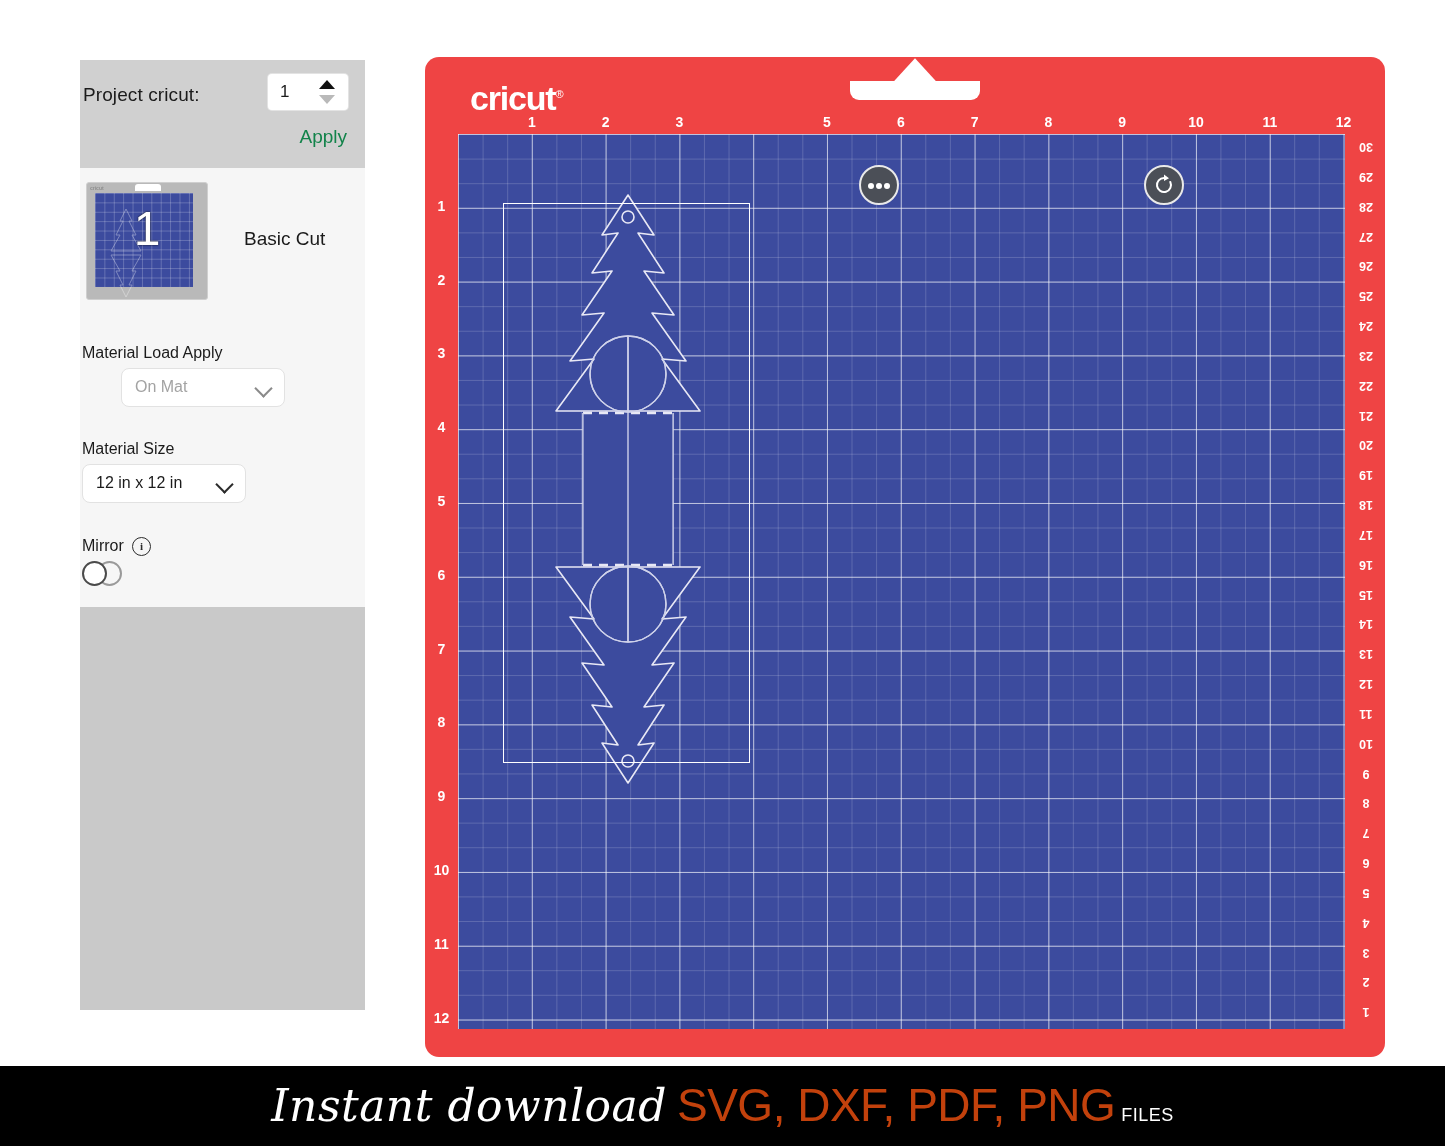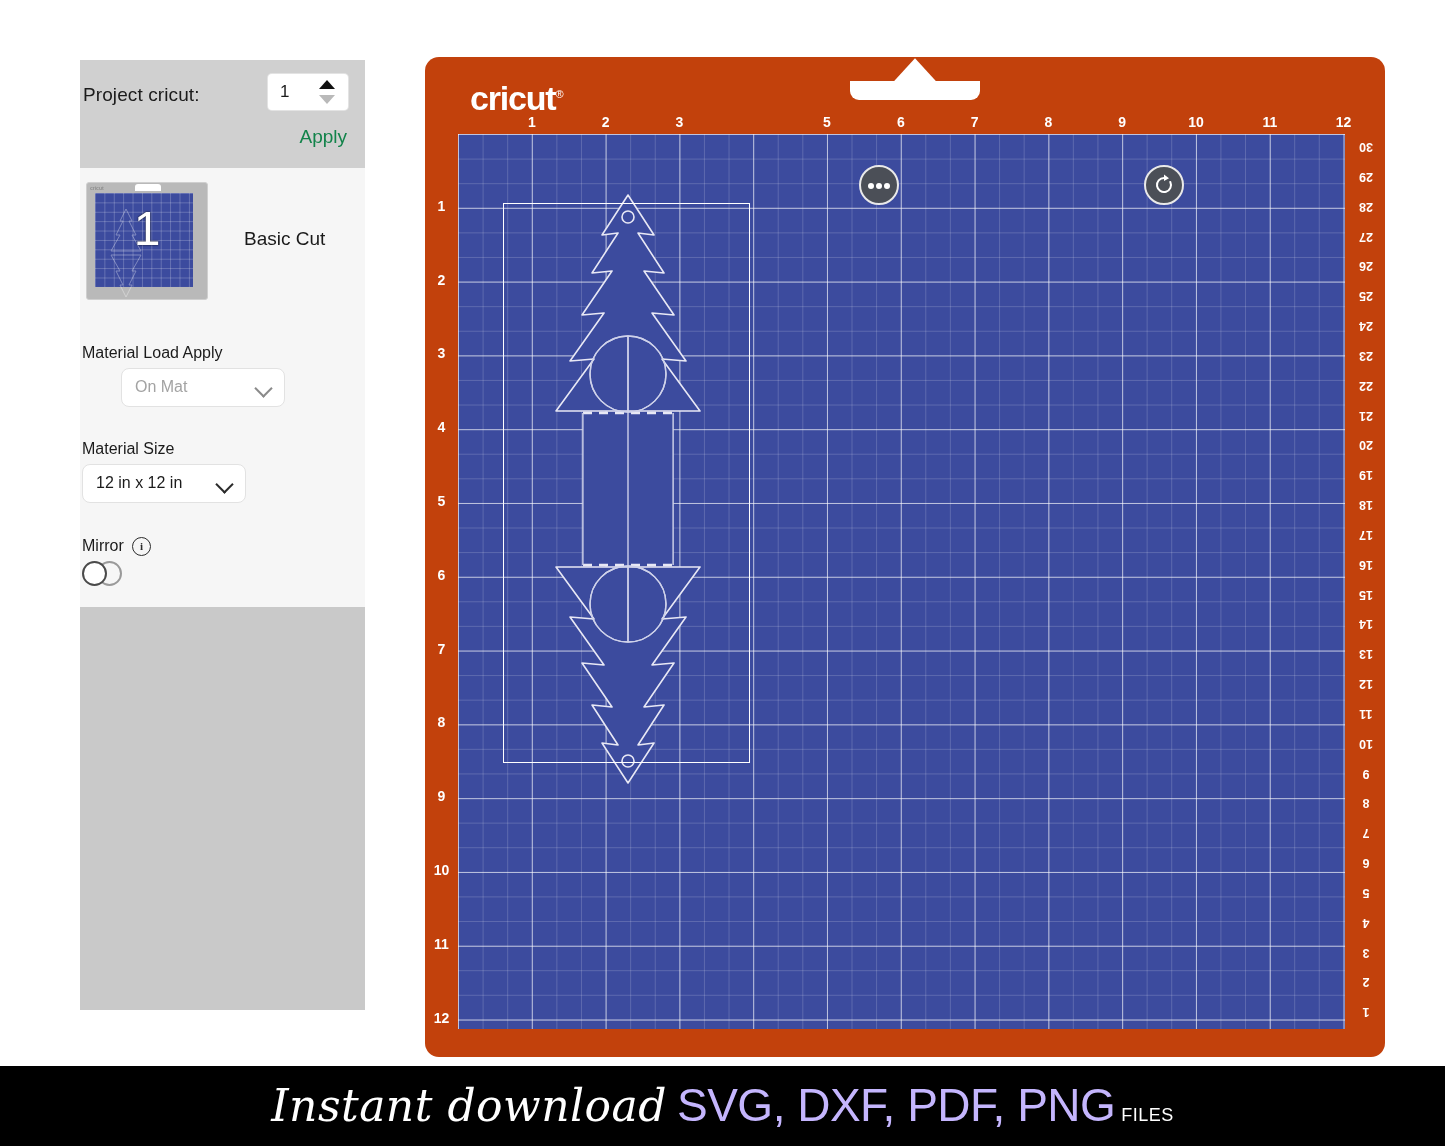--- a/index.html
+++ b/index.html
@@ -55,21 +55,21 @@
       font-family:"Liberation Serif",serif;}
   #mirror-toggle{position:absolute;left:2px;top:501px;width:42px;height:25px;}
   #mirror-toggle .k1{position:absolute;left:0;top:0;width:25px;height:25px;border:2px solid #4a4a4a;
       border-radius:50%;background:#fff;box-sizing:border-box;}
   #mirror-toggle .k2{position:absolute;left:15px;top:0;width:25px;height:25px;border:2px solid #9a9a9a;
       border-radius:50%;background:transparent;box-sizing:border-box;}
 
   #sidebar-bottom{position:absolute;left:80px;top:607px;width:285px;height:403px;background:#c9c9c9;}
 
   
-  #matwrap{position:absolute;left:425px;top:57px;width:960px;height:1000px;background:#c2410c;
+  #matwrap{position:absolute;left:425px;top:57px;width:960px;height:1000px;background:#ef4444;
       border-radius:14px;}
   #cricut-logo{position:absolute;left:45px;top:22px;font-size:34px;font-weight:700;color:#fff;
       letter-spacing:-1.2px;}
   #cricut-logo .reg{font-size:11px;vertical-align:super;font-weight:400;}
   #top-notch{position:absolute;left:425px;top:0;width:130px;height:41px;background:#fff;
       border-radius:8px;clip-path:polygon(22% 100%,50% 3%,78% 100%);}
   #top-notch2{position:absolute;left:425px;top:24px;width:130px;height:19px;background:#fff;
       border-radius:0 0 9px 9px;}
 
   
@@ -99,21 +99,21 @@
       border:2.5px solid #e9e9e9;box-sizing:border-box;}
   #btn-dots{left:434px;top:108px;}
   #btn-dots .d{position:absolute;top:16px;width:6px;height:6px;border-radius:50%;background:#fff;}
   #btn-rotate{left:719px;top:108px;}
 
   
   #banner{position:absolute;left:0;bottom:0;width:1445px;height:80px;background:#000;}
   #banner-inner{position:absolute;left:0;right:0;top:12px;text-align:center;white-space:nowrap;}
   #b-script{font-family:"DejaVu Serif",serif;font-style:italic;font-size:44px;color:#fff;
       letter-spacing:.5px;}
-  #b-formats{font-size:46px;color:#c4b5fd;font-weight:400;letter-spacing:-.5px;margin-left:10px;}
+  #b-formats{font-size:46px;color:#c2410c;font-weight:400;letter-spacing:-.5px;margin-left:10px;}
   #b-files{font-size:18px;color:#fff;letter-spacing:.5px;margin-left:6px;}
 </style>
 </head>
 <body>
 
 <div id="sidebar">
 
   <div id="copies-bar">
     <div id="copies-label">Project cricut:</div>
     <div id="copies-input-wrap">

